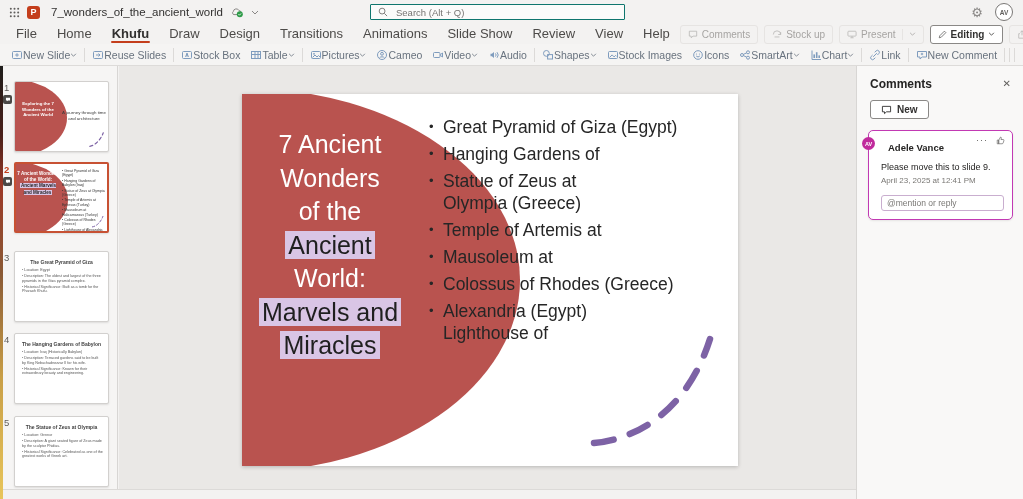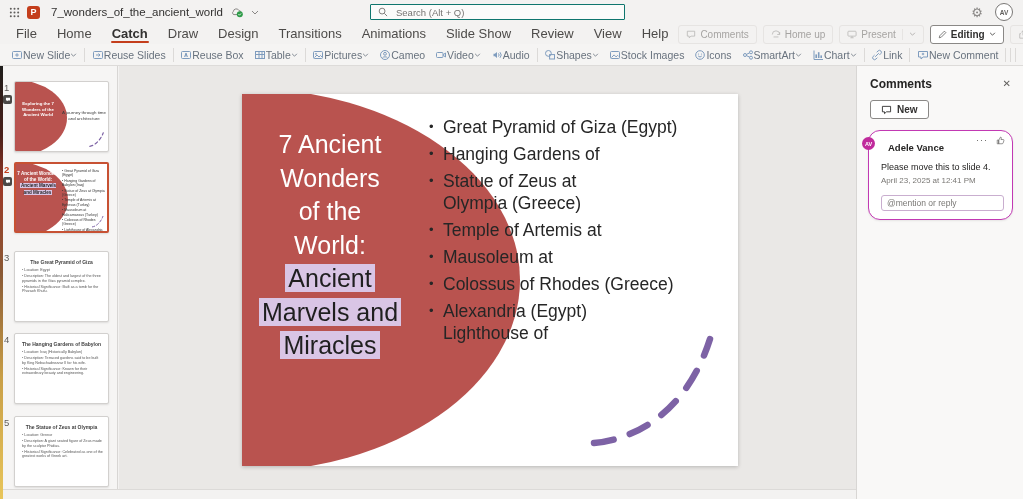--- a/index.html
+++ b/index.html
@@ -75,21 +75,21 @@
   .sb-text{font-size:17.5px;line-height:22px;}
   .sb-line{display:block;}
   .dash-svg{position:absolute;left:340px;top:235px;}
   
   .comments{position:absolute;right:0;top:66px;width:167px;bottom:0;background:#f9f8f7;border-left:1px solid #d8d6d4;box-sizing:border-box;}
   .cp-head{display:flex;align-items:center;padding:11px 12px 9px 13px;}
   .cp-title{font-size:12px;font-weight:700;color:#252423;}
   .cp-close{margin-left:auto;color:#605e5c;font-size:10px;line-height:1;}
   .cp-new{margin:0 0 11px 13px;display:inline-flex;align-items:center;gap:5px;border:1px solid #8a8886;border-radius:3px;
     background:#fff;padding:3px 10px;font-size:10px;font-weight:600;color:#323130;}
-  .ccard{position:relative;margin:0 10px 0 11px;background:#fff;border:1.5px solid #c239b3;border-radius:12px;
+  .ccard{position:relative;margin:0 10px 0 11px;background:#fff;border:1.5px solid #c239b3;border-radius:5px;
     padding:6px 8px 8px 12px;box-shadow:0 1px 2px rgba(0,0,0,.08);}
   .cavatar{position:absolute;left:-7px;top:6px;width:13px;height:13px;border-radius:50%;background:#c02b9c;color:#fff;
     font-size:5.5px;font-weight:700;display:flex;align-items:center;justify-content:center;}
   .cauthor{font-size:9.5px;font-weight:700;color:#252423;margin-left:7px;}
   .cactions{position:absolute;right:7px;top:5px;display:flex;align-items:center;gap:8px;}
   .cdots{font-size:9px;letter-spacing:1px;color:#605e5c;line-height:1;}
   .ctext{font-size:9px;color:#252423;margin-top:7px;}
   .ctime{font-size:8px;color:#797774;margin-top:4px;}
   .creply{margin-top:7px;}
   .creply input{width:100%;box-sizing:border-box;height:16px;border:1px solid #c9aecf;border-radius:3px;
@@ -144,21 +144,21 @@
   </div>
   <div class="tb-right">
     <span class="gear">⚙</span>
     <span class="tb-avatar">AV</span>
   </div>
 </div>
 
 <div class="menubar">
   <span class="menu-item">File</span>
   <span class="menu-item">Home</span>
-  <span class="menu-item active">Catch</span>
+  <span class="menu-item active">Khufu</span>
   <span class="menu-item">Draw</span>
   <span class="menu-item">Design</span>
   <span class="menu-item">Transitions</span>
   <span class="menu-item">Animations</span>
   <span class="menu-item">Slide Show</span>
   <span class="menu-item">Review</span>
   <span class="menu-item">View</span>
   <span class="menu-item">Help</span>
 
   <div class="menu-right">
@@ -167,21 +167,21 @@
         <path d="M1.5 1.5h9v6H6l-2.2 2v-2H1.5z" fill="none" stroke="#a6a4a2"></path>
         </svg>
       <span>Comments</span>
     </span>
     <span class="mbtn">
       <svg class="micon" width="10" height="9" viewBox="0 0 12 11">
         <path d="M1.5 5.5a4.5 4.5 0 019-0" fill="none" stroke="#a6a4a2"></path>
           <path d="M10.5 2.5v3h-3" fill="none" stroke="#a6a4a2"></path>
         <path d="M3 8.5h6" stroke="#a6a4a2"></path>
         </svg>
-      <span>Home up</span>
+      <span>Stock up</span>
     </span>
     <span class="mbtn">
       <svg class="micon" width="10" height="9" viewBox="0 0 12 11">
         <rect x="1" y="1.5" width="10" height="6" rx="1" fill="none" stroke="#a6a4a2"></rect>
           <path d="M6 7.5v2M4 9.5h4" stroke="#a6a4a2"></path>
         </svg>
       <span>Present</span>
       <span class="split"></span>
       <svg class="chev" width="7" height="4" viewBox="0 0 8 5">
         <path d="M1 1l3 3 3-3" stroke="#a6a4a2" fill="none"></path>
@@ -227,21 +227,21 @@
         <path d="M4 6h4M6.5 4.5L8 6 6.5 7.5" fill="none" stroke="#7f9cbe"></path>
       </svg>
     <span>Reuse Slides</span>
   </span>
   <span class="rdiv"></span>
   <span class="ritem">
     <svg width="12" height="12" viewBox="0 0 12 12">
       <rect x="1.5" y="2.5" width="9" height="7" rx="1" fill="none" stroke="#7f9cbe"></rect>
         <path d="M4.6 8l1.4-4 1.4 4M5.1 6.8h1.8" fill="none" stroke="#7f9cbe"></path>
       </svg>
-    <span>Reuse Box</span>
+    <span>Stock Box</span>
   </span>
   <span class="ritem">
     <svg width="12" height="12" viewBox="0 0 12 12">
       <rect x="1.5" y="2.5" width="9" height="7" fill="none" stroke="#7f9cbe"></rect>
         <path d="M1.5 5.5h9M5 2.5v7M8 2.5v7" stroke="#7f9cbe"></path>
       </svg>
     <span>Table</span>
     <svg class="chev" width="7" height="4" viewBox="0 0 8 5">
         <path d="M1 1l3 3 3-3" stroke="#68727e" fill="none"></path>
       </svg>
@@ -433,22 +433,22 @@
   </div>
 </div>
 
 <div class="canvas">
   <div class="slide">
     <div class="red-shape"></div>
     <div class="slide-title">
       <div>7 Ancient</div>
       <div>Wonders</div>
       <div>of the</div>
+      <div><span class="hl">Ancient</span></div>
       <div>World:</div>
-      <div><span class="hl">Ancient</span></div>
       <div><span class="hl">Marvels and</span></div>
       <div><span class="hl">Miracles</span></div>
     </div>
     <div class="slide-bullets">
       <div class="sb-item">
           <div class="sb-text">
         <span class="sb-line">Great Pyramid of Giza (Egypt)</span>
           </div>
         </div>
       <div class="sb-item">
@@ -503,21 +503,21 @@
   </span>
   <div class="ccard">
     <span class="cavatar">AV</span>
     <span class="cauthor">Adele Vance</span>
     <span class="cactions">
       <span class="cdots">···</span>
       <svg width="9" height="9" viewBox="0 0 11 11">
         <path d="M1.5 5h1.8v4.5H1.5zM3.3 9V5.2L5.5 1.3c.8 0 1.2.6 1 1.4L6.1 4.3h2.7c.7 0 1.1.6.9 1.2l-.9 2.9c-.2.6-.6 1.1-1.3 1.1H3.3z" fill="none" stroke="#605e5c" stroke-width="0.8"></path>
         </svg>
     </span>
-    <div class="ctext">Please move this to slide 4.</div>
+    <div class="ctext">Please move this to slide 9.</div>
     <div class="ctime">April 23, 2025 at 12:41 PM</div>
     <div class="creply">
       <input placeholder="@mention or reply" style="">
     </div>
   </div>
 </div>
 
 <div class="statusbar"></div>
 <div class="edge"></div>
 

